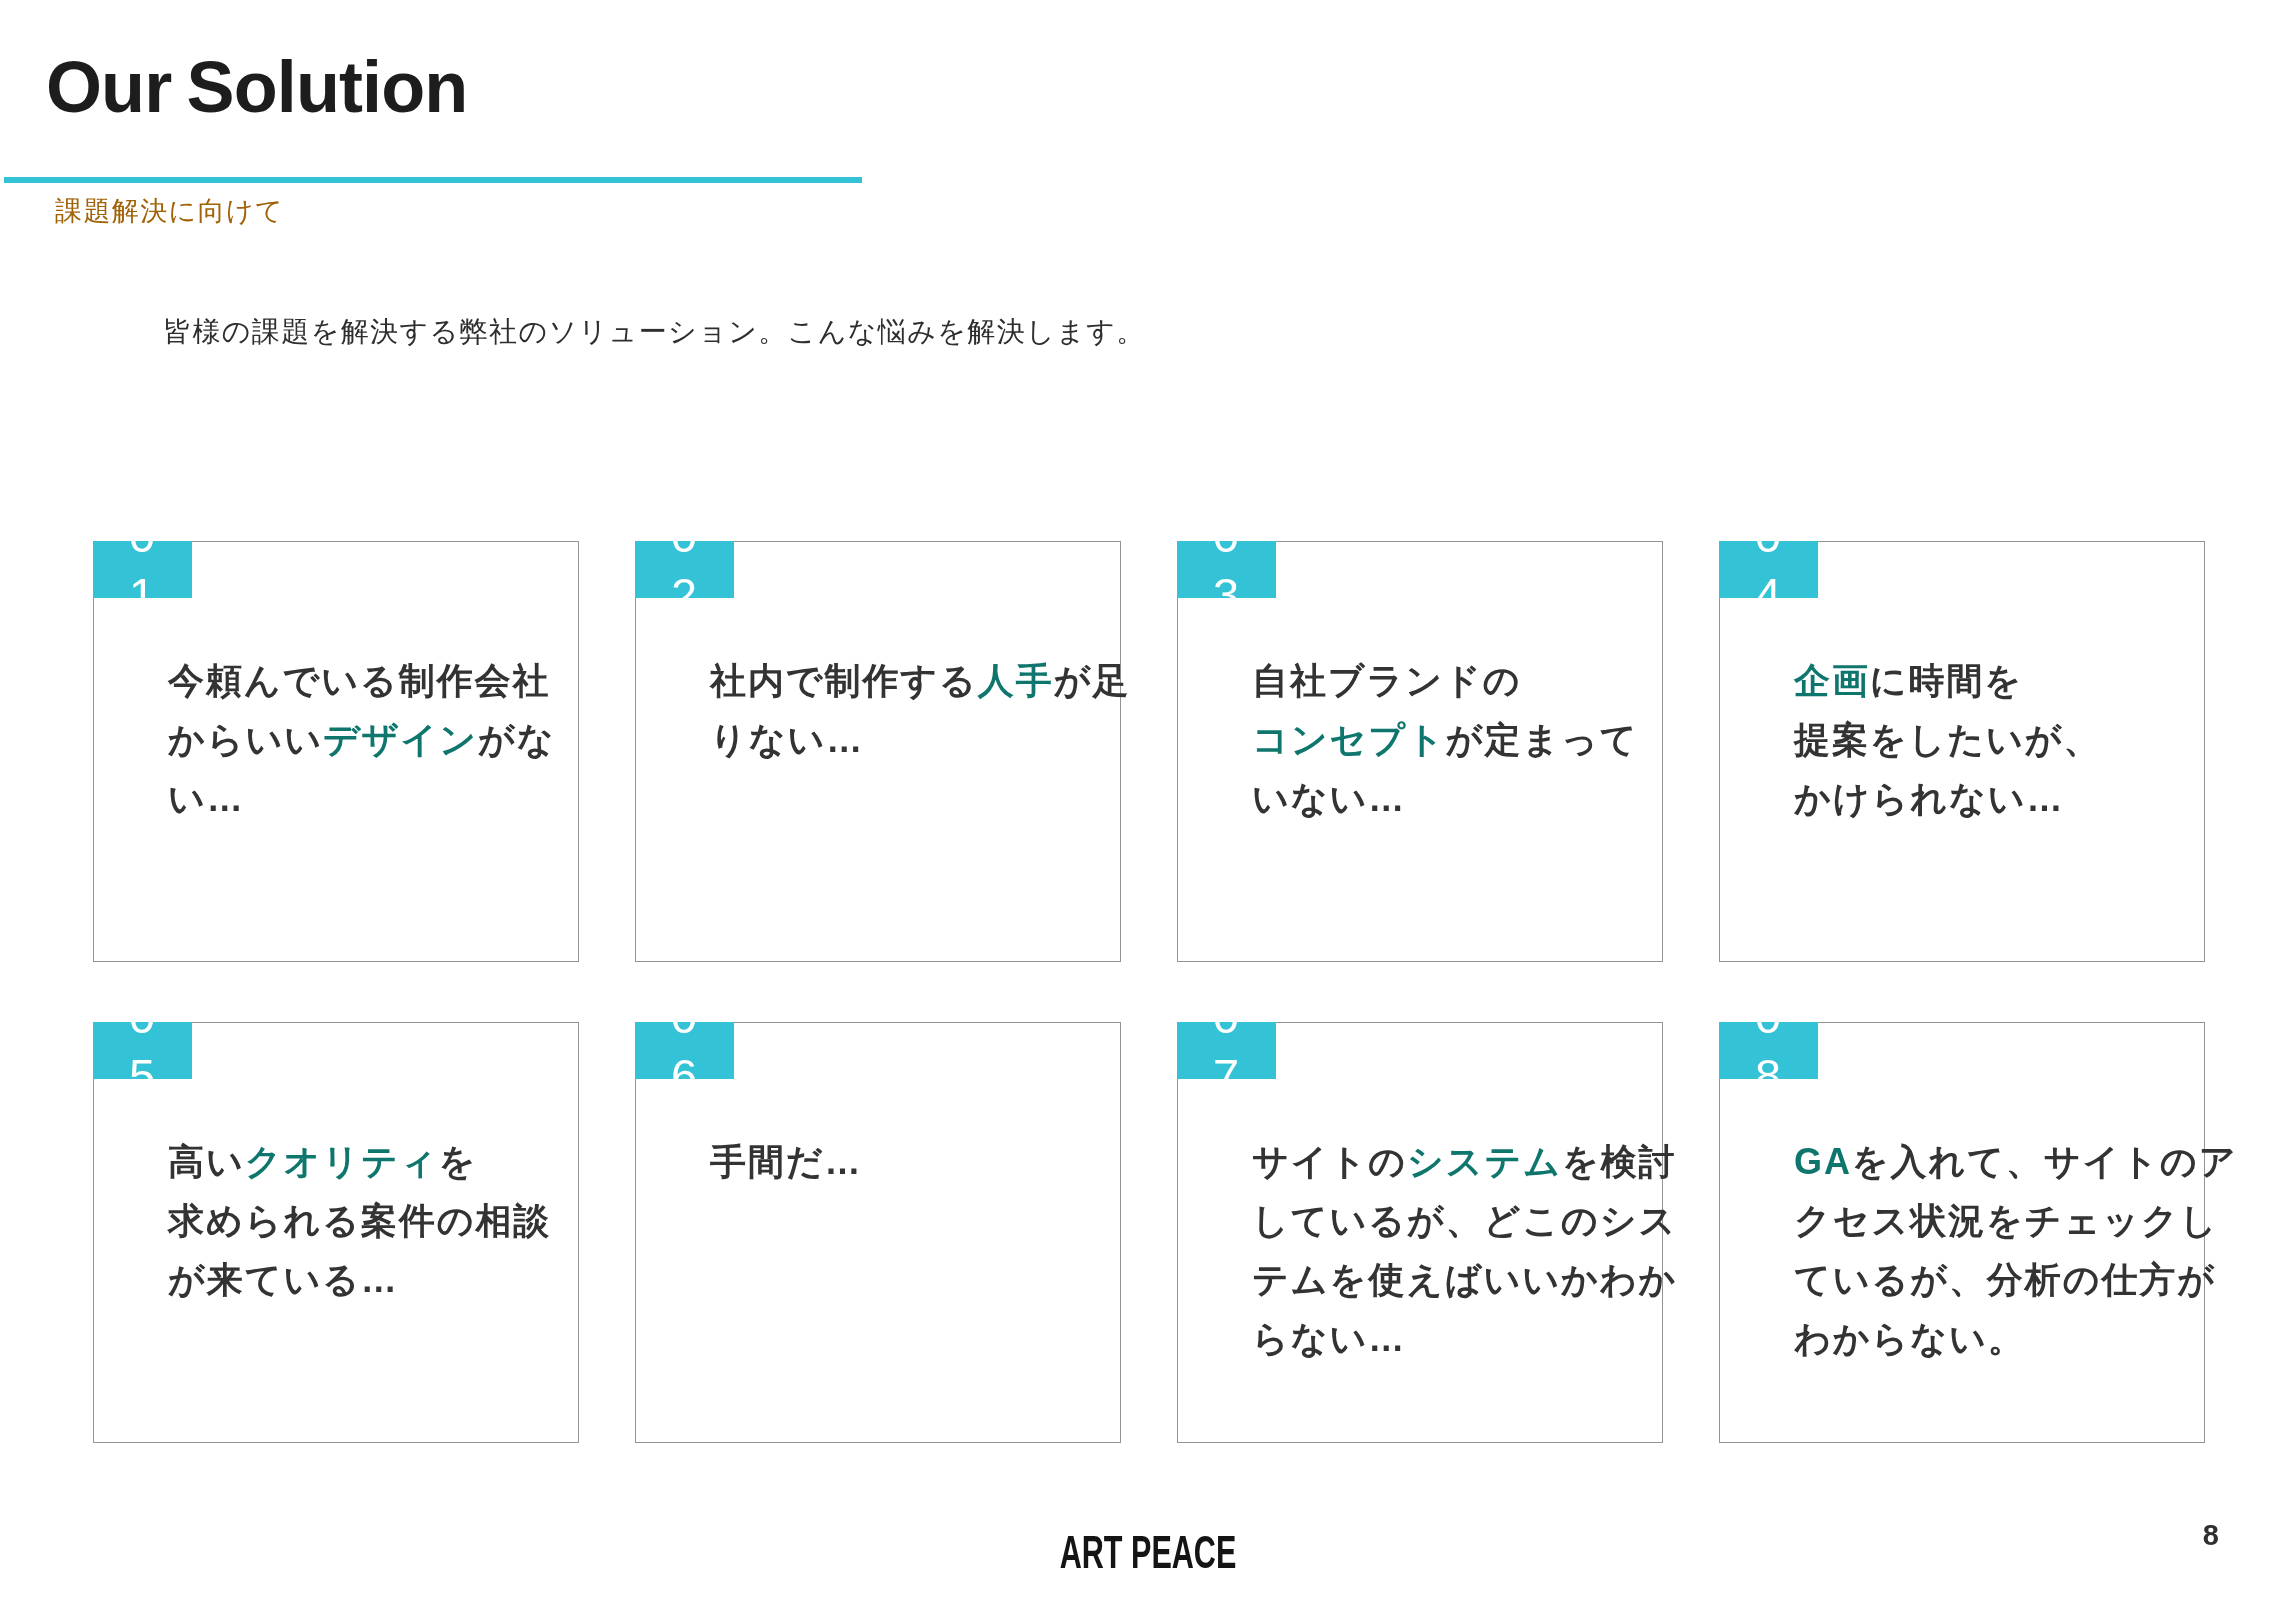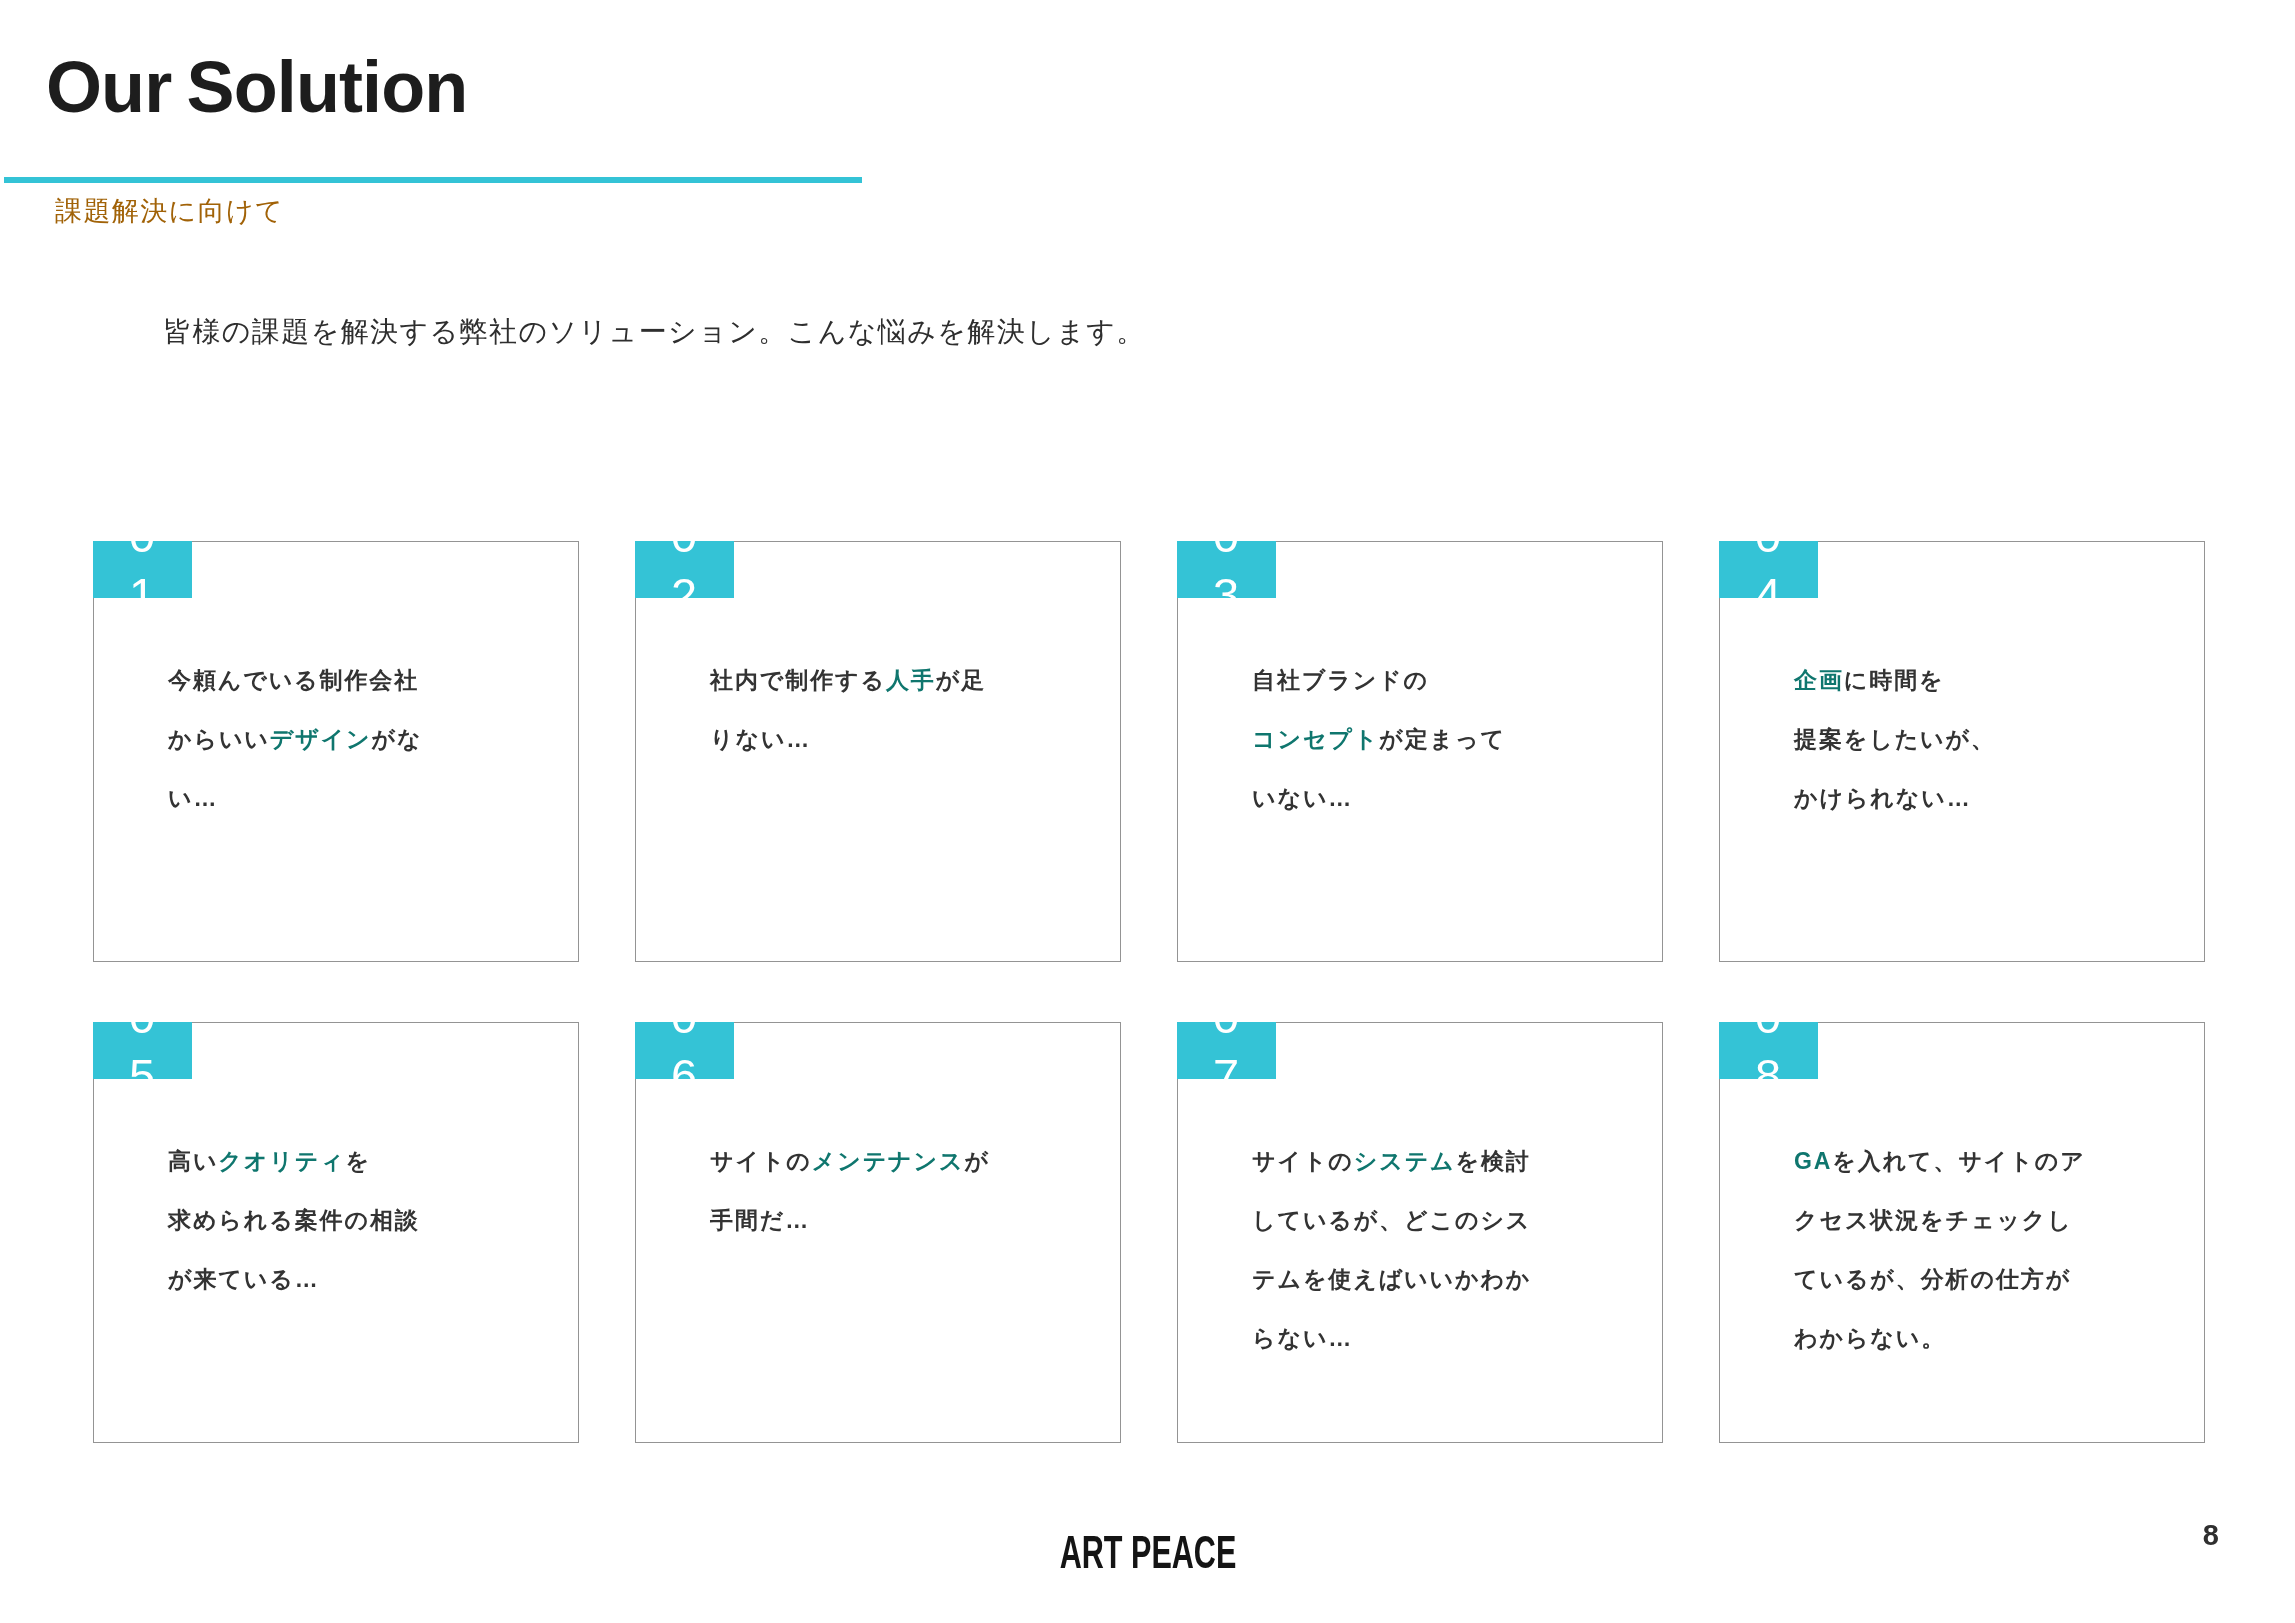--- a/index.html
+++ b/index.html
@@ -43,21 +43,21 @@
     overflow:hidden;
   }
   .badge .d{
     position:absolute;left:50%;
     color:#ffffff;font-size:47px;line-height:54px;font-weight:400;
   }
   .badge .d-top{top:0;transform:translate(-50%,-60%);}
   .badge .d-bot{bottom:0;transform:translate(-50%,45%);}
   .card-text{
     position:absolute;left:74px;top:109px;right:26px;
-    font-size:23px;font-weight:600;color:#333333;
+    font-size:36px;font-weight:600;color:#333333;
     letter-spacing:1.9px;line-height:59px;
   }
   .card-text .line{white-space:nowrap;}
   .hl{color:#0f766e;}
   
   .logo{
     position:absolute;left:50%;top:1524px;
     transform:translateX(-50%) scaleX(0.65);
     transform-origin:center top;
     font-size:47px;font-weight:800;color:#141414;
@@ -139,21 +139,20 @@
           <div class="line"><span>が来ている…</span></div>
         </div>
   </div>
 
   <div class="card">
     <div class="badge">
       <span class="d d-top">0</span>
       <span class="d d-bot">6</span>
     </div>
     <div class="card-text">
-          <div class="line"><span>サイトの</span><span class="hl">メンテナンス</span><span>が</span></div>
           <div class="line"><span>手間だ…</span></div>
         </div>
   </div>
 
   <div class="card">
     <div class="badge">
       <span class="d d-top">0</span>
       <span class="d d-bot">7</span>
     </div>
     <div class="card-text">

